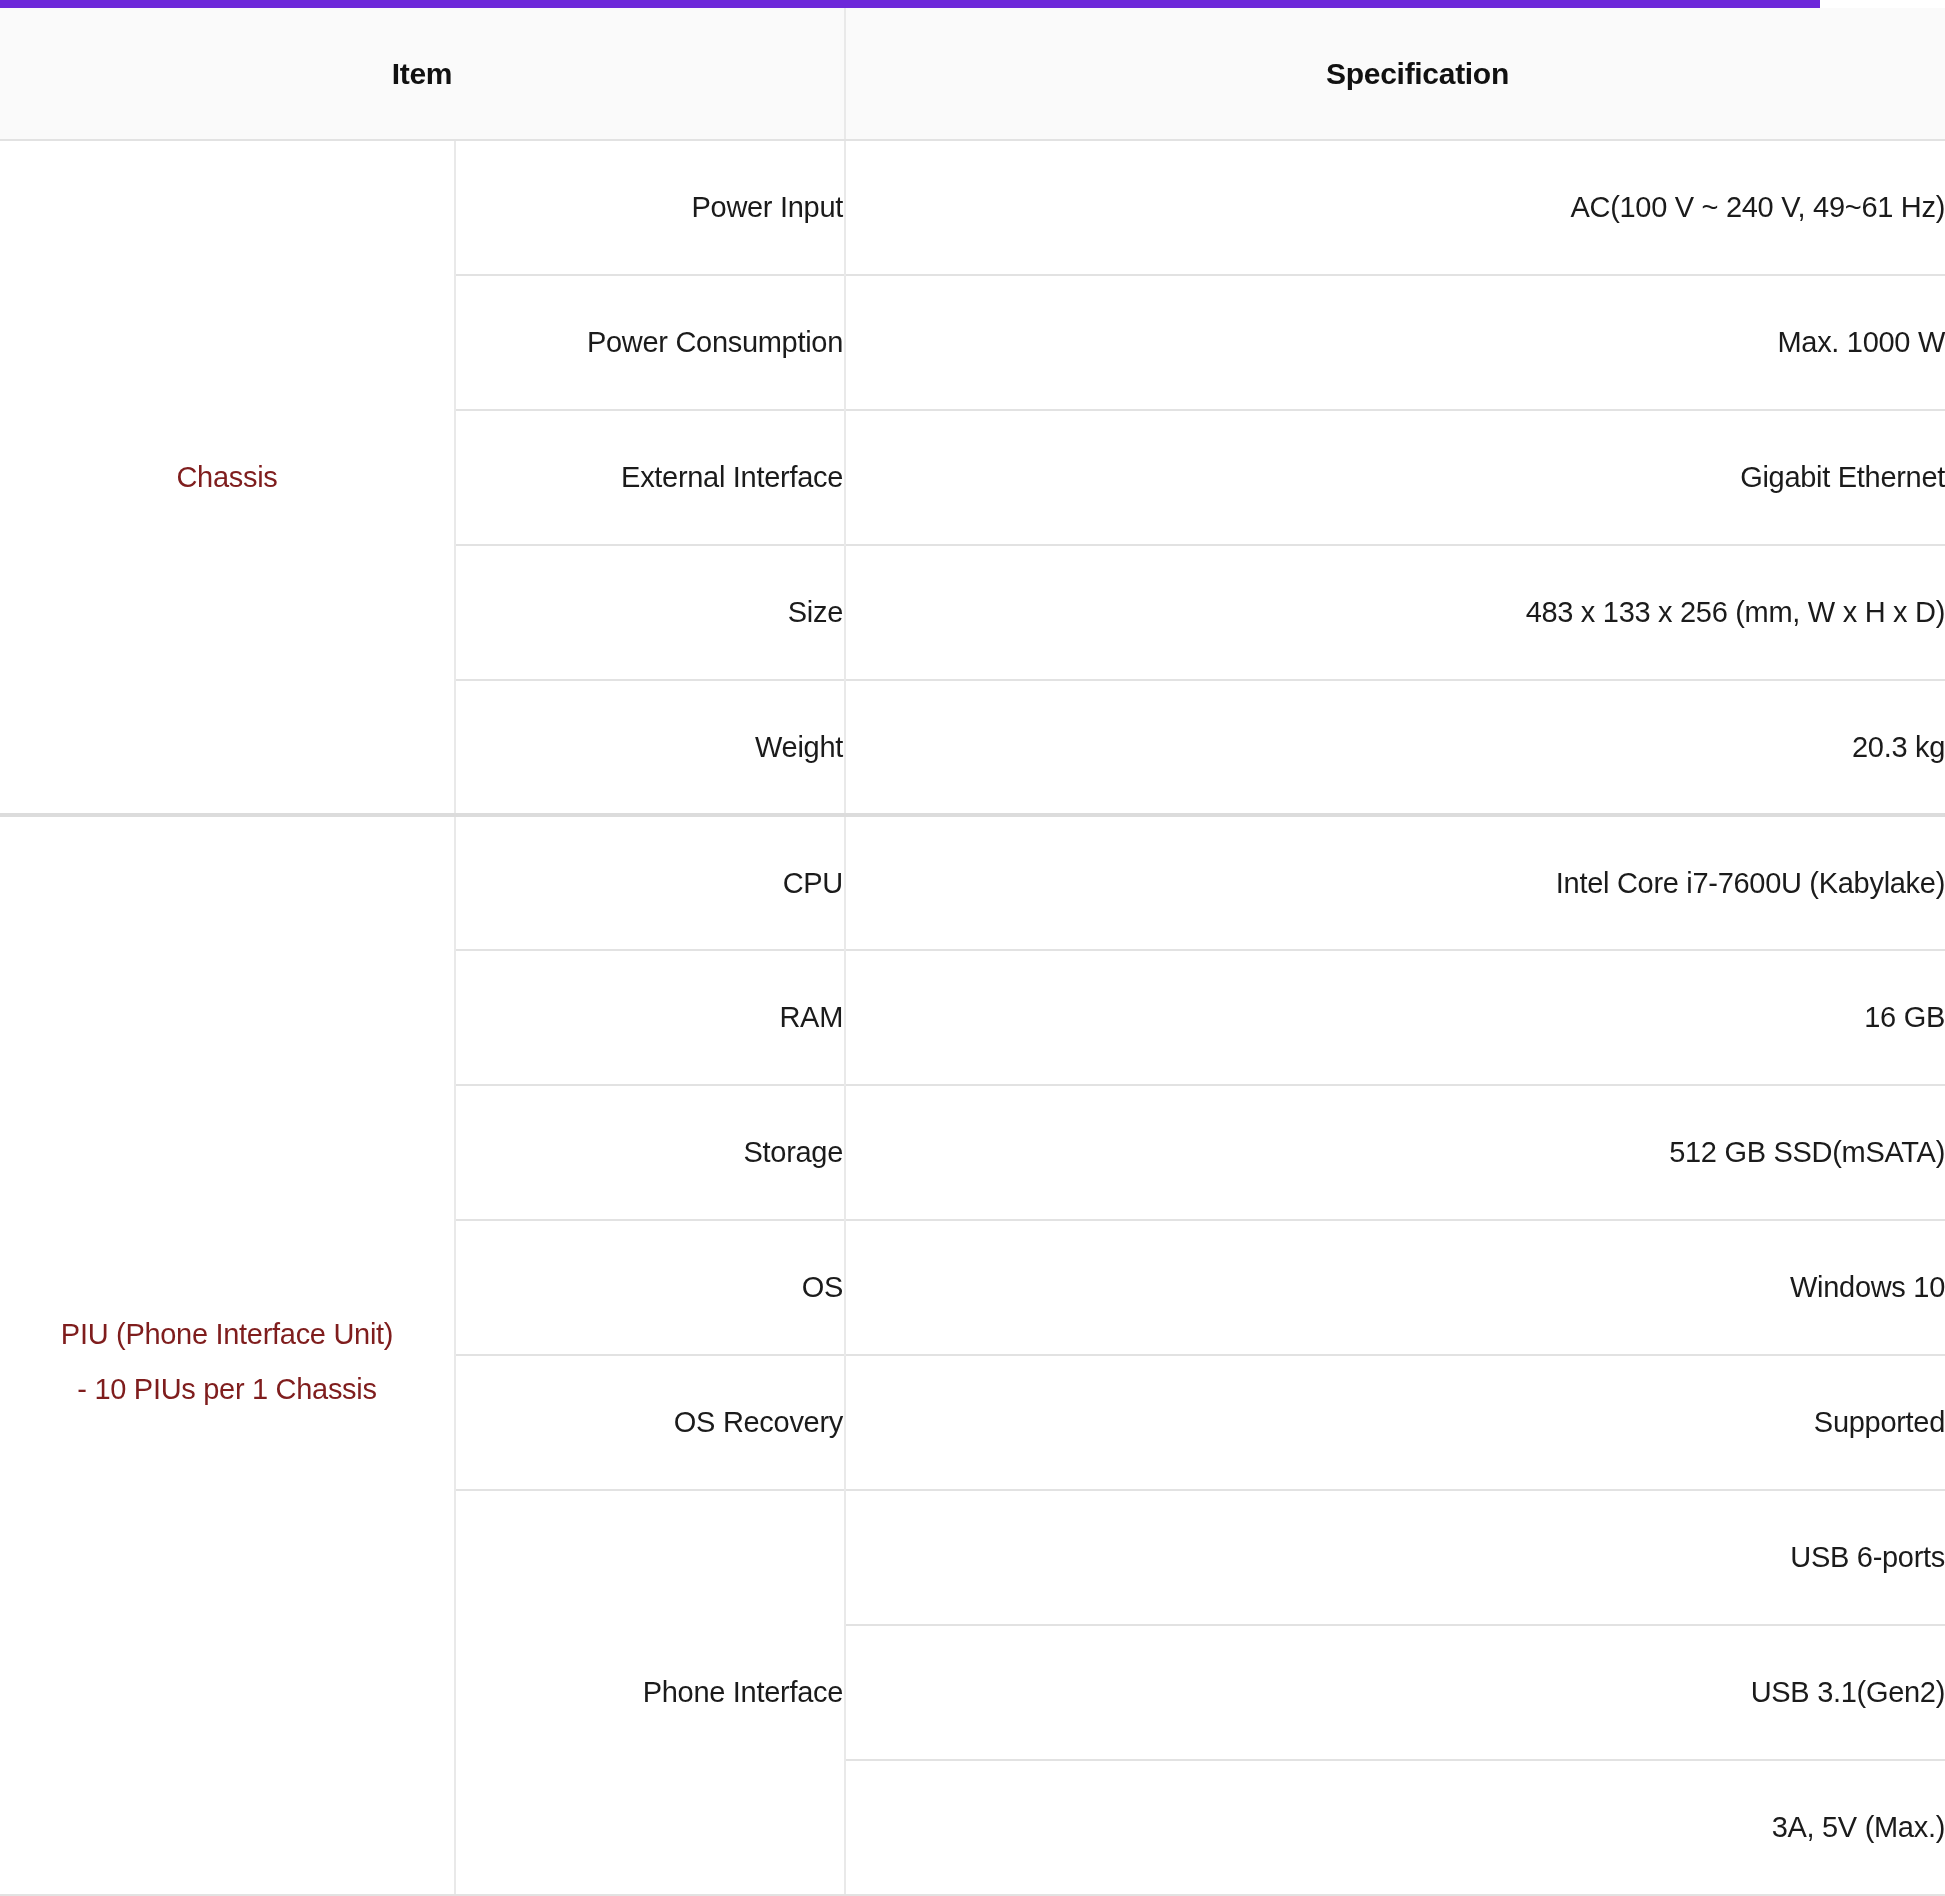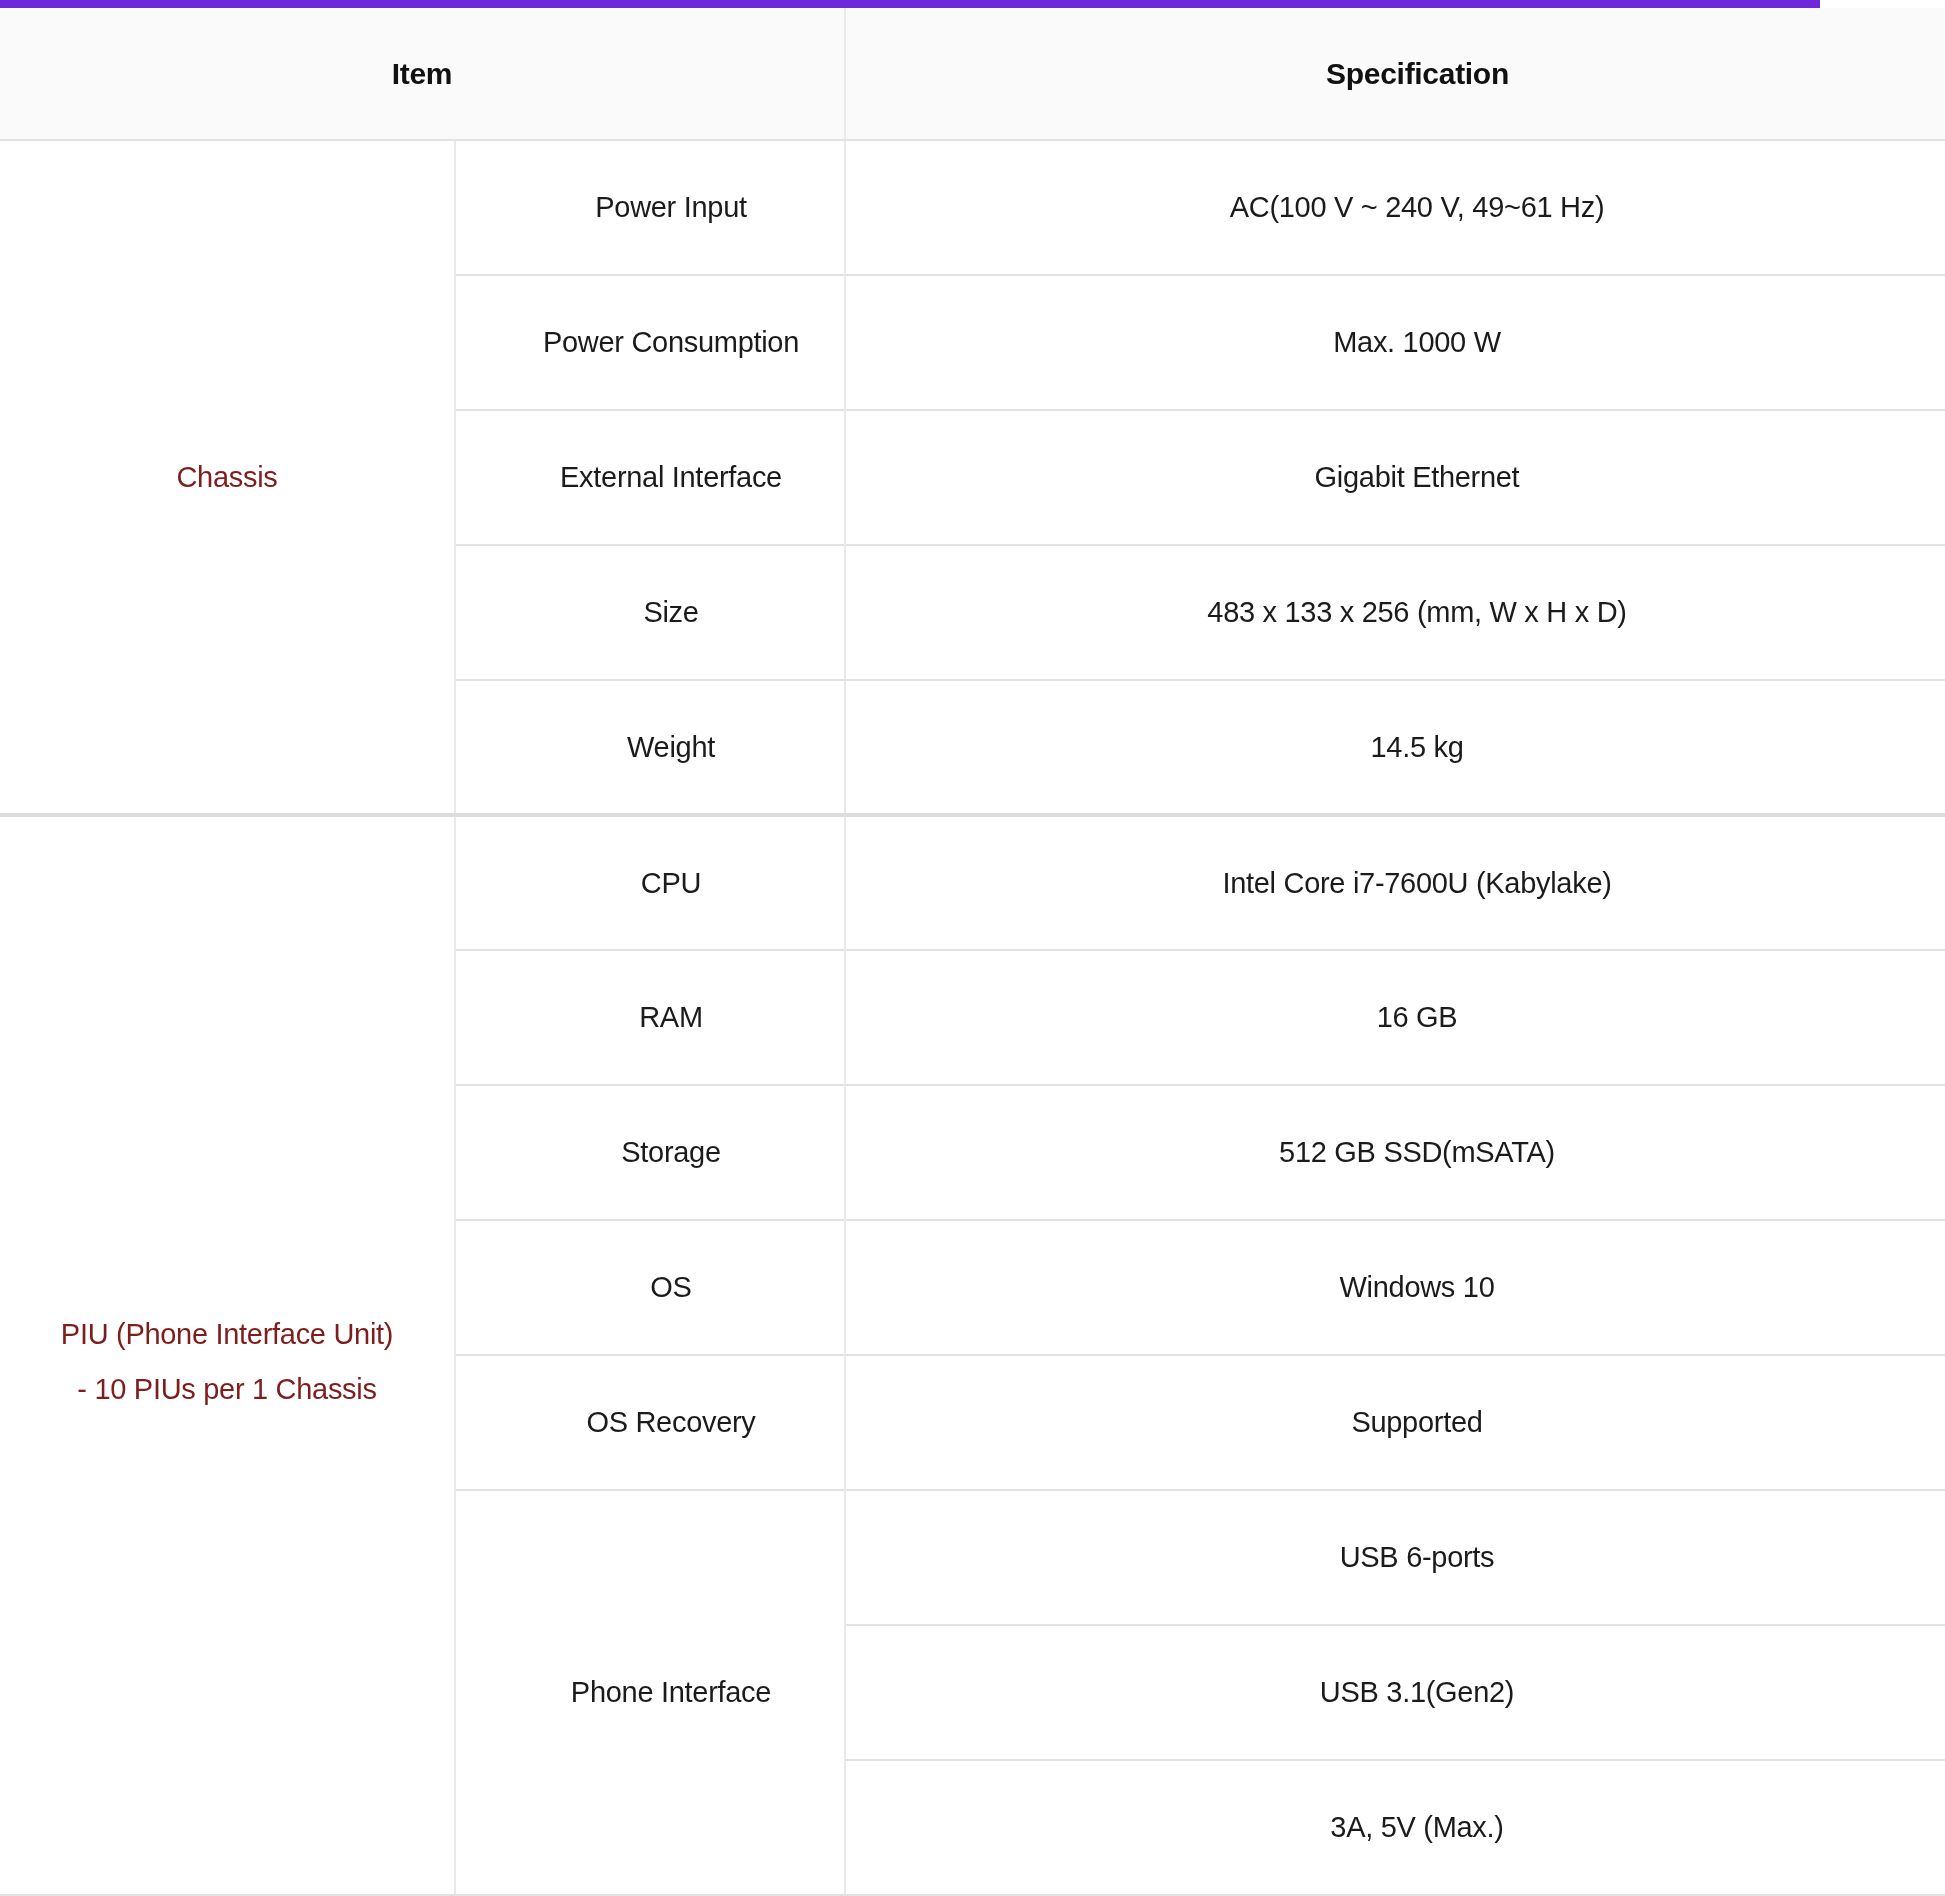--- a/index.html
+++ b/index.html
@@ -43,21 +43,21 @@
     text-align: center;
     border-bottom: 2.6px solid #e2e2e2;
   }
 
   th.spec-hdr { border-left: 2px solid #e9e9e9; padding-left: 44px; }
 
   td.sub-cell, td.spec-cell {
     border-top: 2.6px solid #e2e2e2;
     border-left: 2px solid #e9e9e9;
     padding-left: 43px;
-    text-align: center;
+    text-align: right;
     font-size: 29px;
     font-weight: normal;
     color: #1b1b1b;
   }
 
   td.group-cell {
     text-align: center;
     font-size: 29px;
     color: #7f1d1d;
     line-height: 1.45;
@@ -103,21 +103,21 @@
       <tr>
         <td class="sub-cell">External Interface</td>
         <td class="spec-cell">Gigabit Ethernet</td>
       </tr>
       <tr>
         <td class="sub-cell">Size</td>
         <td class="spec-cell">483 x 133 x 256 (mm, W x H x D)</td>
       </tr>
       <tr>
         <td class="sub-cell">Weight</td>
-        <td class="spec-cell">14.5 kg</td>
+        <td class="spec-cell">20.3 kg</td>
       </tr>
 
       <tr class="section-start">
         <td class="group-cell bb" rowspan="8">
           <span class="group-line">PIU (Phone Interface Unit)</span>
           <span class="group-line">- 10 PIUs per 1 Chassis</span>
         </td>
         <td class="sub-cell">CPU</td>
         <td class="spec-cell">Intel Core i7-7600U (Kabylake)</td>
       </tr>

